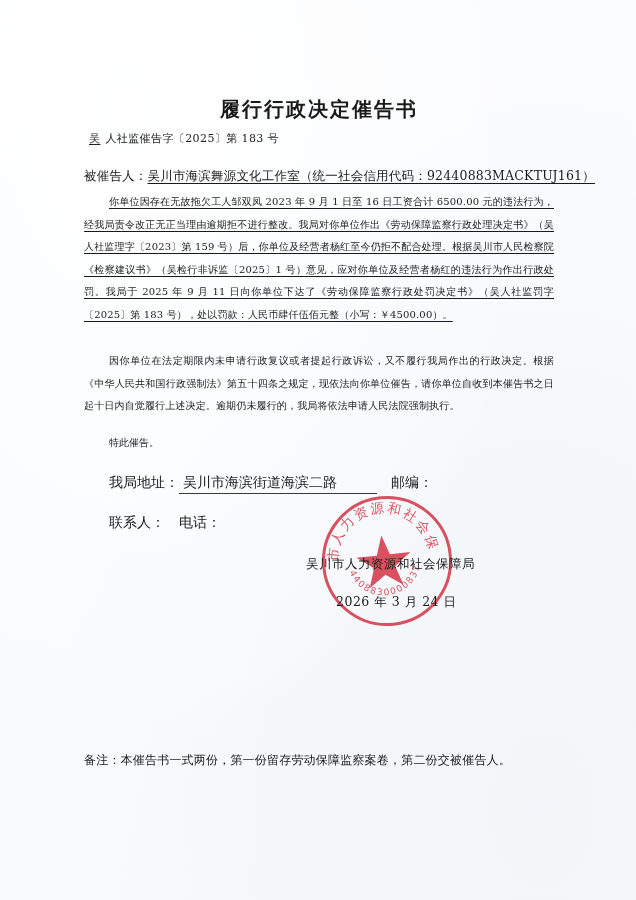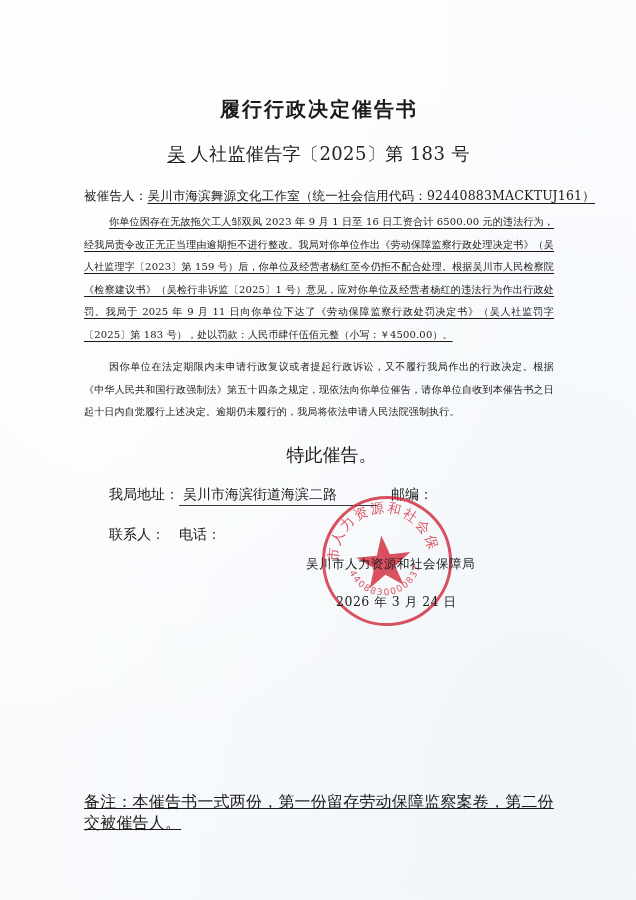--- a/index.html
+++ b/index.html
@@ -44,24 +44,24 @@
     text-align: center;
     font-size: 20px;
     font-weight: bold;
     letter-spacing: 2px;
     color: #1a1a1a;
     margin-top: 96px;
     font-family: "DejaVu Serif", "Liberation Serif", serif;
   }
 
   .doc-number {
-    text-align: center;
-    font-size: 18px;
+    text-align: left;
+    font-size: 11px;
     color: #222;
-    margin-top: 19px;
+    margin-top: 8px;
     padding-right: 6px;
     letter-spacing: 0.4px;
   }
   .doc-number .u {
     text-decoration: underline;
     text-underline-offset: 2px;
     padding: 0 5px;
   }
 
   .recipient {
@@ -81,34 +81,33 @@
     font-size: 10px;
     color: #1a1a1a;
     line-height: 22.5px;
     text-align: justify;
     text-justify: inter-ideograph;
     margin-top: 6px;
     text-indent: 25px;
     letter-spacing: 0.15px;
   }
   .body-para.p2 {
-    margin-top: 10px;
+    margin-top: 24px;
   }
   .body-para .ul {
     text-decoration: underline;
     text-underline-offset: 3px;
   }
 
   .notice-line {
-    font-size: 18px;
-    color: #1a1a1a;
-    margin-top: 20px;
+    font-size: 10px;
+    color: #1a1a1a;
+    margin-top: 14px;
     text-indent: 25px;
     line-height: 22px;
-    text-align: center;
   }
 
   .field-row {
     display: flex;
     align-items: flex-start;
     font-size: 14px;
     color: #1a1a1a;
     margin-top: 20px;
     text-indent: 0;
     padding-left: 25px;
@@ -167,26 +166,25 @@
     top: 74px;
     font-size: 12.5px;
     color: #1a1a1a;
     letter-spacing: 0.5px;
     white-space: nowrap;
   }
 
   .footer-note {
     position: absolute;
     left: 84px;
-    top: 792px;
+    top: 752px;
     width: 470px;
-    font-size: 16px;
+    font-size: 12px;
     color: #1a1a1a;
     letter-spacing: 0.2px;
-    text-decoration: underline;
   }
 </style>
 </head>
 <body>
 
 <div class="page">
   <div class="paper-tint"></div>
 
   <div class="content">
 

